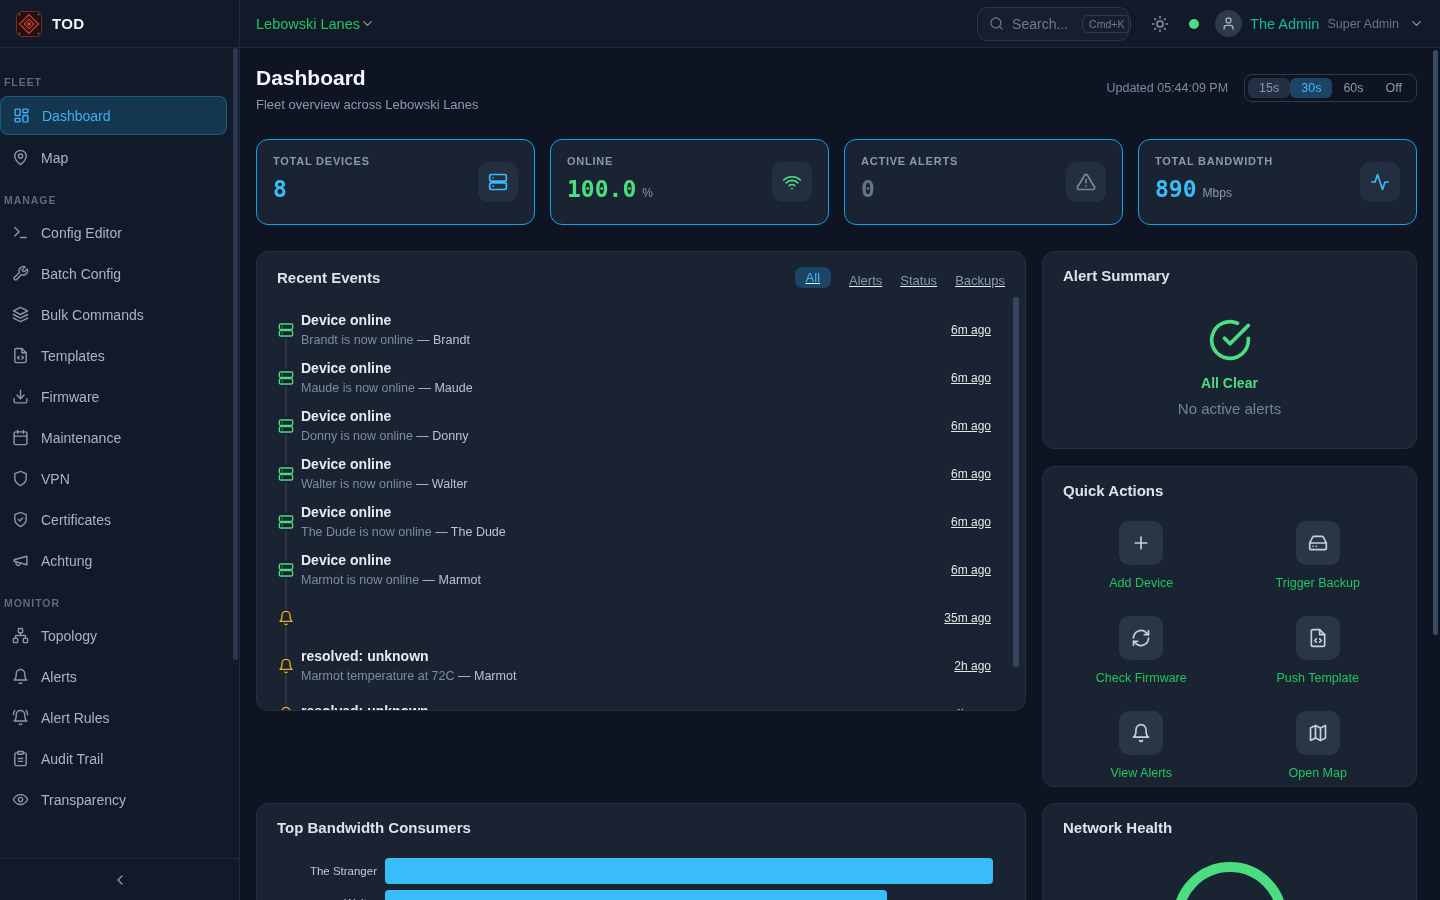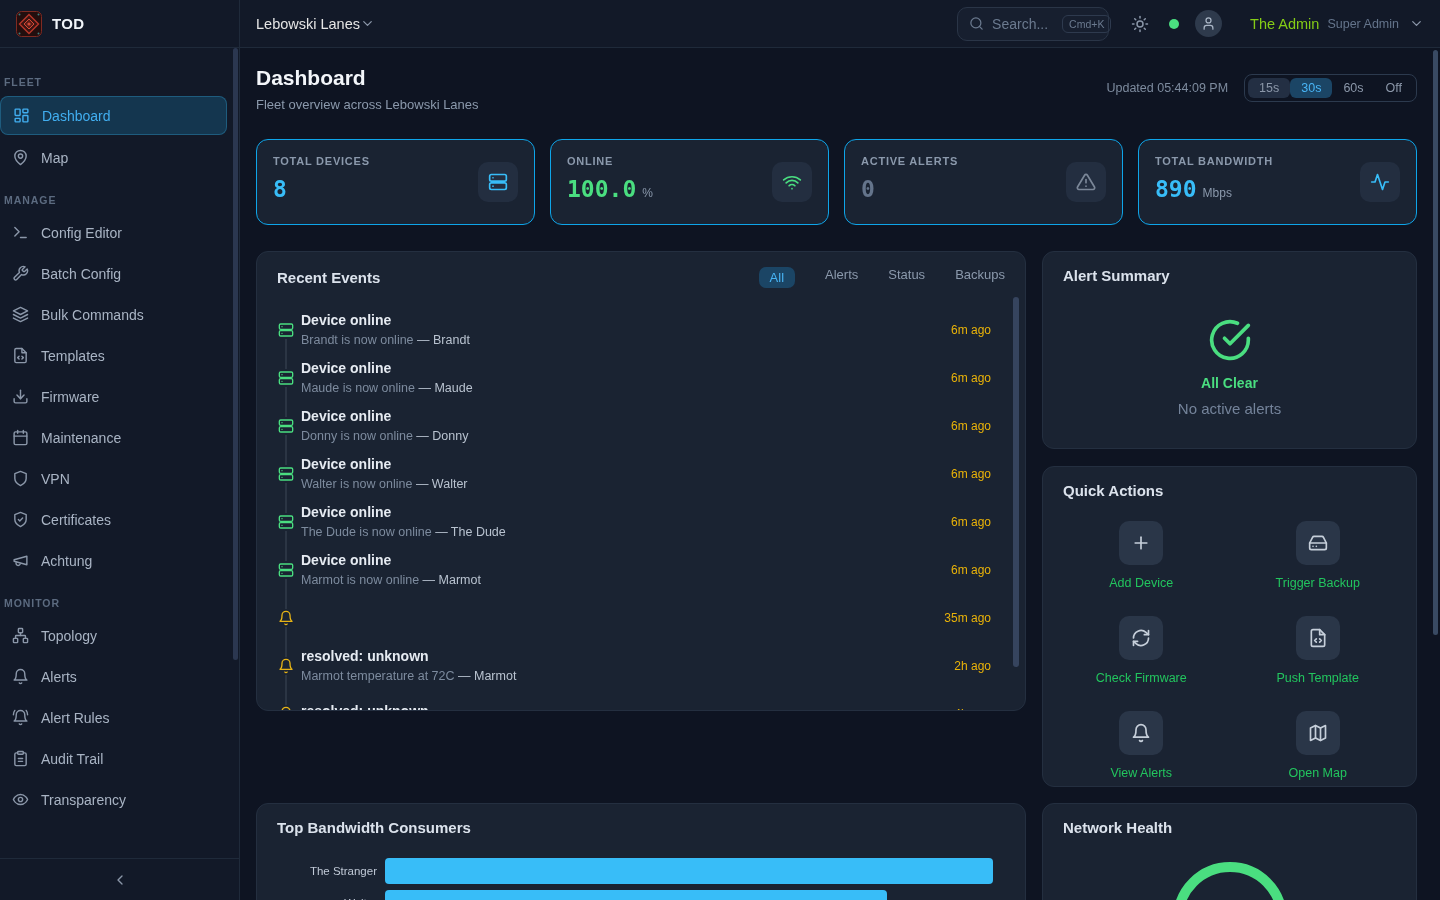--- a/index.html
+++ b/index.html
@@ -14,36 +14,36 @@
   
   .ic { display:inline-block; vertical-align:middle; stroke:currentColor; fill:none;
         stroke-width:2; stroke-linecap:round; stroke-linejoin:round; flex:none; }
 
   
   .topbar { height:48px; display:flex; background:#121928; border-bottom:1px solid #1f2a3a; }
   .topbar-left { width:240px; flex:none; display:flex; align-items:center; gap:10px;
                  padding:0 16px; border-right:1px solid #1f2a3a; }
   .brand-name { font-weight:700; font-size:15px; letter-spacing:.02em; color:#f1f5fa; }
   .topbar-main { flex:1; display:flex; align-items:center; padding:0 16px; }
-  .fleet-sel { display:flex; align-items:center; color:#e5e5e5; font-size:14.5px; cursor:pointer; }
+  .fleet-sel { display:flex; align-items:center; color:#22c55e; font-size:14.5px; cursor:pointer; }
   .fleet-sel .ic { color:#8b97a9; }
   .topbar-spacer { flex:1; }
   .searchbox { display:flex; align-items:center; gap:8px; width:152px; height:34px;
                border:1px solid #2a3547; border-radius:10px; background:#171f2f;
                padding:0 8px 0 11px; color:#6b7a8f; }
   .searchbox input { border:none; outline:none; background:transparent; width:62px;
                      color:#5eead4; font-size:14px; font-family:inherit; }
   .searchbox input::placeholder { color:#6b7a8f; }
   .kbd { font-size:10.5px; color:#6b7a8f; border:1px solid #2e3a4e; border-radius:6px;
          padding:2px 6px; white-space:nowrap; }
   .tb-icon-btn { color:#8b97a9; margin-left:22px; cursor:pointer; display:flex; align-items:center; }
   .status-dot { width:10px; height:10px; border-radius:50%; margin-left:20px; }
   .avatar { width:27px; height:27px; border-radius:50%; background:#2e3a4c; color:#aab6c6;
             display:flex; align-items:center; justify-content:center; margin-left:16px; }
-  .user-name { margin-left:28px; font-size:14.5px; color:#84cc16; }
+  .user-name { margin-left:8px; font-size:14.5px; color:#14b8a6; }
   .user-role { margin-left:8px; font-size:12.5px; color:#64748b; }
   .user-caret { margin-left:10px; color:#8b97a9; display:flex; cursor:pointer; }
 
   
   .shell { display:flex; height:852px; }
   .sidebar { width:240px; flex:none; background:#121928; border-right:1px solid #1f2a3a;
              display:flex; flex-direction:column; position:relative; }
   .nav { flex:1; padding:18px 12px 0 0; overflow:hidden; }
   .nav-section-label { font-size:10.5px; letter-spacing:.09em; color:#5c6b80; font-weight:700;
                        padding:10px 12px 8px 4px; }
@@ -83,35 +83,35 @@
   
   .columns { display:flex; gap:16px; margin-top:26px; }
   .col-left { width:770px; flex:none; }
   .col-right { width:375px; flex:none; }
   .panel { background:#1a2332; border:1px solid #242f40; border-radius:12px; }
   .panel-head { display:flex; align-items:center; padding:15px 20px 10px 20px; }
   .panel-title { font-size:15px; font-weight:600; color:#dbe2ec; }
 
   
   .events-panel { height:460px; position:relative; overflow:hidden; }
-  .tabs { margin-left:auto; display:flex; align-items:flex-start; gap:30px; }
+  .tabs { margin-left:auto; display:flex; align-items:flex-end; gap:18px;text-decoration:underline; }
   .tab { font-size:13px; color:#8b99ac; cursor:pointer; }
   .tab.active { background:#1b4565; color:#48b4f4; padding:3px 11px; border-radius:7px; }
   .event-list { padding:4px 20px 0 20px; position:relative; }
   .timeline { position:absolute; left:28px; top:26px; bottom:-40px; width:2px;
               background:rgba(148,163,184,.14); }
   .event-row { display:flex; align-items:center; gap:6px; height:48px; padding-top:7px;
                position:relative; }
   .event-icon { width:18px; height:18px; margin-top:1px; background:#1a2332; position:relative; z-index:1;
                 display:flex; align-items:center; justify-content:center; }
   .ev-green { color:#4ade80; } .ev-amber { color:#e7b416; }
   .event-title { font-size:14px; font-weight:600; color:#e6ebf2; line-height:1.2; }
   .event-sub { font-size:12.5px; color:#7d8b9e; margin-top:4px; }
   .event-sub .dev { color:#b9c3d0; }
-  .event-time { margin-left:auto; font-size:12px; color:#eab308; padding-right:14px; white-space:nowrap; }
+  .event-time { margin-left:auto; font-size:12px; color:#e5e5e5; padding-right:14px; white-space:nowrap;text-decoration:underline; }
   .events-scroll { position:absolute; right:6px; top:45px; width:6px; height:370px;
                    background:#36445e; border-radius:3px; }
 
   
   .alert-panel { height:198px; display:flex; flex-direction:column; }
   .alert-center { flex:1; display:flex; flex-direction:column; align-items:center; justify-content:center;
                   margin-top:-8px; }
   .alert-status { color:#4ade80; font-size:14px; font-weight:600; margin-top:13px; }
   .alert-detail { color:#74839a; font-size:15px; margin-top:9px; }
 

